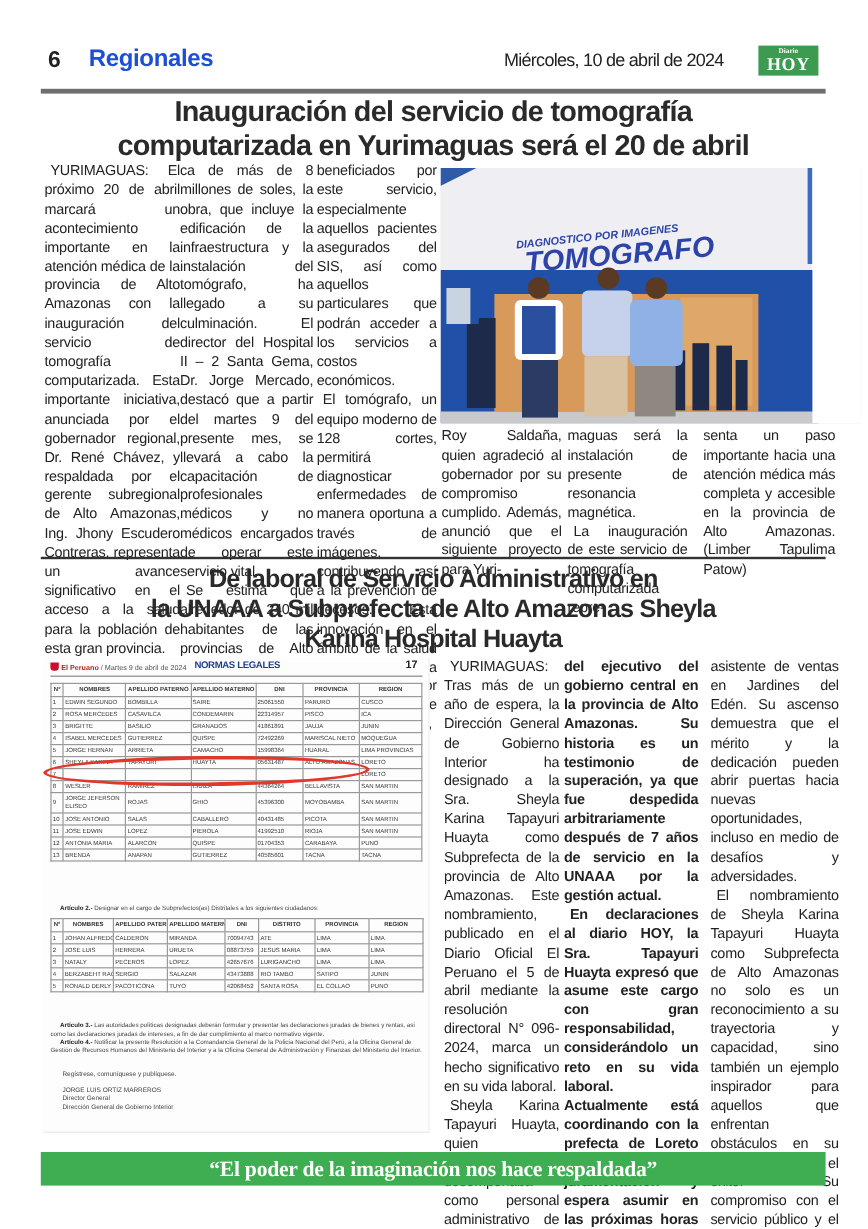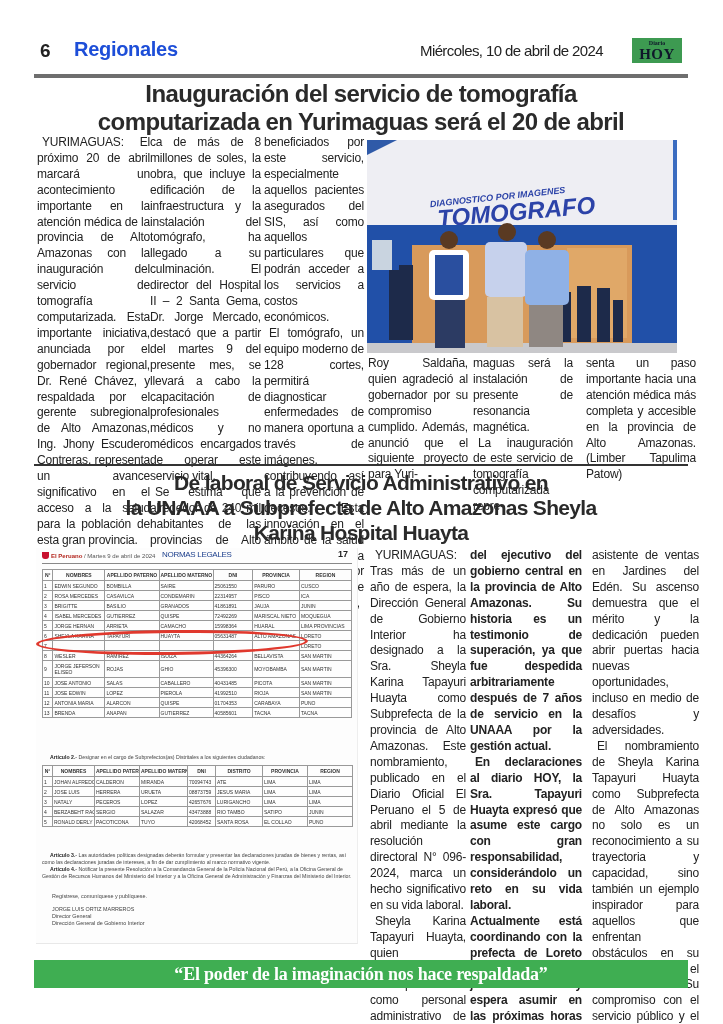--- a/index.html
+++ b/index.html
@@ -4,21 +4,21 @@
 <style>
   * { box-sizing: border-box; margin: 0; padding: 0; }
   html, body { width: 723px; height: 1024px; background: #ffffff; overflow: hidden; }
   body { position: relative; font-family: "Liberation Sans", sans-serif; color: #222; }
   .abs { position: absolute; }
 
   
   .page-num { left: 40px; top: 40px; font: bold 19px "Liberation Sans", sans-serif; color: #222; }
   .section { left: 74px; top: 38px; font: bold 20px "Liberation Sans", sans-serif; color: #1d4ed8; letter-spacing: -0.3px; }
   .date { left: 420px; top: 42px; width: 204px; text-align: left; font: 15px "Liberation Sans", sans-serif; color: #222; letter-spacing: -0.6px; }
-  .logo { left: 632px; top: 38px; width: 50px; height: 25px; background: #3d9a51; color: #0f172a; text-align: center; }
+  .logo { left: 632px; top: 38px; width: 50px; height: 25px; background: #3d9a51; color: #ffffff; text-align: center; }
   .logo .l1 { display: block; font: bold 6px "Liberation Serif", serif; line-height: 8px; padding-top: 1px; }
   .logo .l2 { display: block; font: bold 15px "Liberation Serif", serif; line-height: 14px; letter-spacing: 0.5px; }
   .rule-top { left: 34px; top: 74px; width: 654px; height: 4px; background: #6e6e6e; }
 
   
   .h1 { left: 34px; top: 80px; width: 654px; text-align: center; font: bold 24px/28px "Liberation Sans", sans-serif; color: #2a2a2a; letter-spacing: -0.6px; }
 
   
   .col { font-size: 12px; line-height: 15.9px; color: #222; text-align: justify; text-align-last: left; letter-spacing: -0.2px; }
   .col p { text-indent: 5px; }
@@ -36,21 +36,21 @@
 
   
   .h2 { left: 34px; top: 470px; width: 654px; text-align: center; font: bold 21px/25px "Liberation Sans", sans-serif; color: #2a2a2a; letter-spacing: -0.7px; }
 
   
   .clip { left: 36px; top: 548px; width: 322px; height: 396px; background: #fdfdfd; border-right: 1px solid #eee; border-bottom: 1px solid #e8e8e8; }
   .clip-head { position: absolute; left: 6px; top: 2px; width: 312px; height: 14px; font-size: 6px; }
   .clip-brand { position: absolute; left: 0; top: 2px; color: #b3261e; font-weight: bold; font-size: 6px; }
   .clip-shield { display: inline-block; width: 7px; height: 7px; background: #c8102e; border-radius: 0 0 3px 3px; vertical-align: -1px; margin-right: 2px; }
   .clip-date { color: #555; font-weight: normal; }
-  .clip-title { position: absolute; left: 120px; top: 0; color: #1c3f8c; font-weight: normal; font-size: 8px; letter-spacing: -0.3px; }
+  .clip-title { position: absolute; left: 120px; top: 0; color: #1c3f8c; font-weight: bold; font-size: 8px; letter-spacing: -0.3px; }
   .clip-page { position: absolute; right: 6px; top: -1px; font-weight: bold; font-size: 9px; color: #222; }
   .clip-rule { position: absolute; left: 6px; top: 15px; width: 310px; height: 1px; background: #888; }
 
   table.norm { position: absolute; border-collapse: collapse; font-size: 5px; color: #333; table-layout: fixed; }
   table.norm th, table.norm td { border: 0.6px solid #999; padding: 0 1px; height: 10px; text-align: left; white-space: nowrap; overflow: hidden; font-weight: normal; }
   table.norm th { font-weight: bold; text-align: center; height: 11px; }
   table.norm td.tall { height: 17px; white-space: normal; line-height: 6px; }
   .t1 { left: 6px; top: 21px; width: 310px; }
   .t2 { left: 6px; top: 217px; width: 310px; }
 

